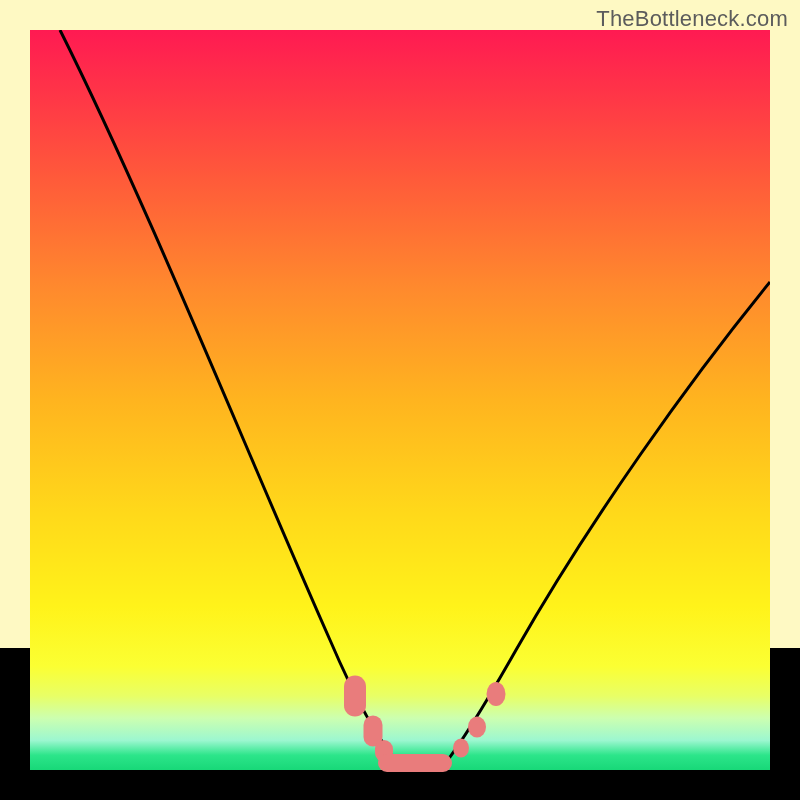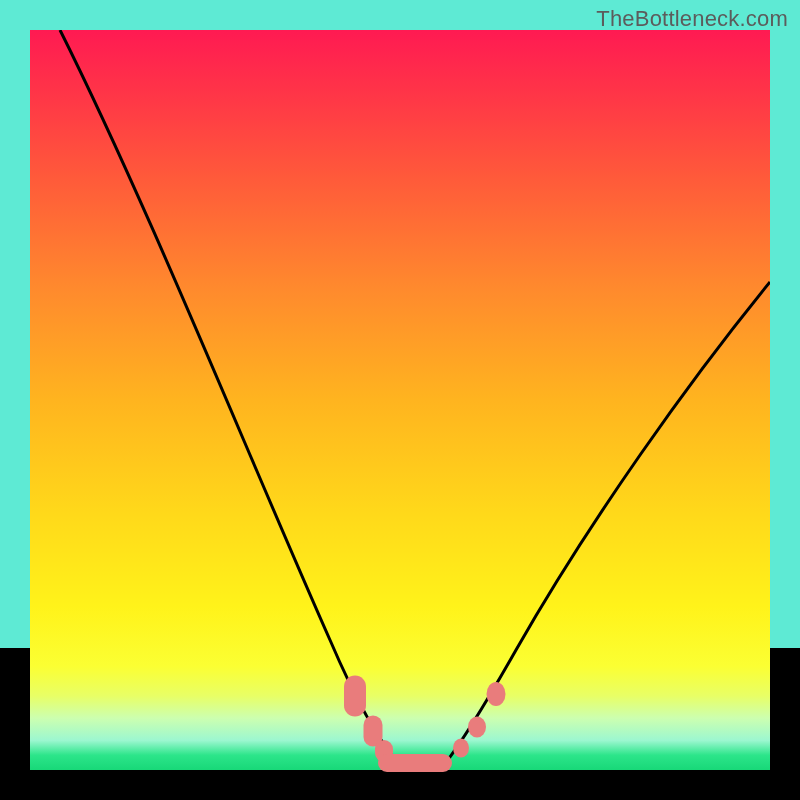--- a/index.html
+++ b/index.html
@@ -9,21 +9,21 @@
     height: 800px;
     background: #000;
     overflow: hidden;
   }
   .frame {
     position: absolute;
     left: 0;
     top: 0;
     width: 800px;
     height: 648px;
-    background: #5eead4;
+    background: #fef9c3;
   }
   .plot-area {
     position: absolute;
     left: 30px;
     top: 30px;
     width: 740px;
     height: 740px;
     background: linear-gradient(to bottom,
       #ff1a52 0%,
       #ff3348 8%,

